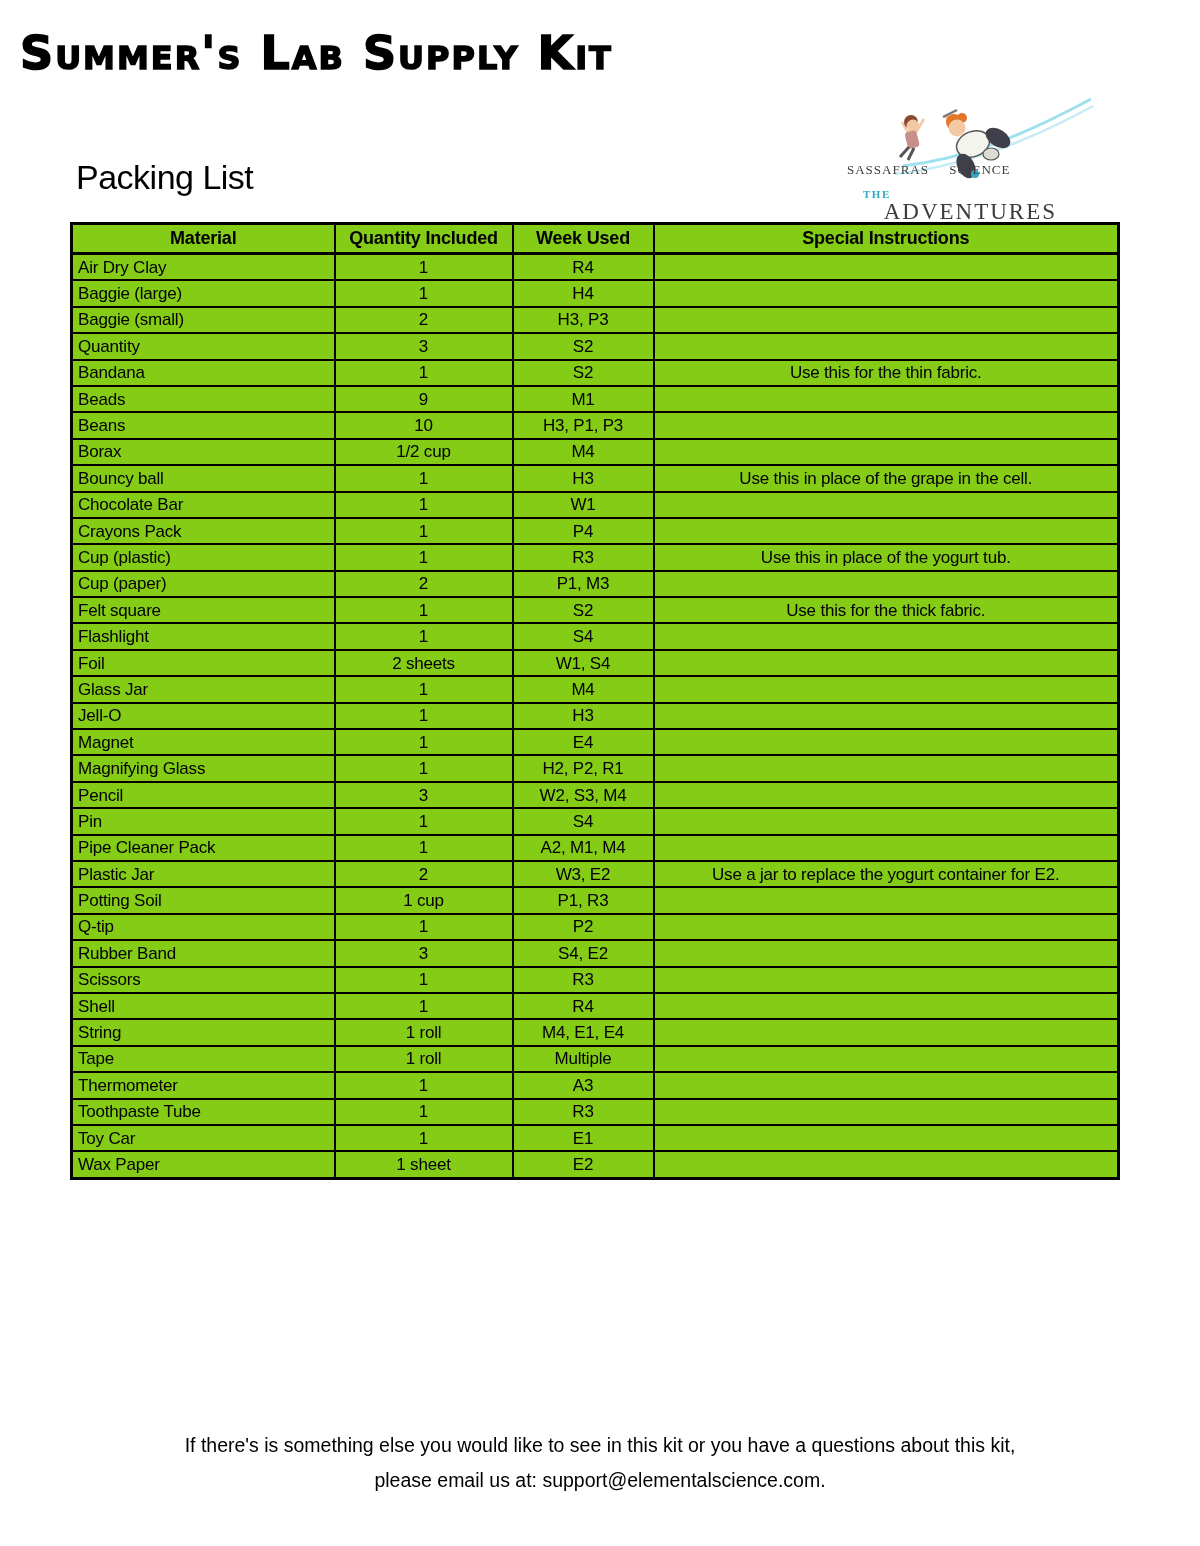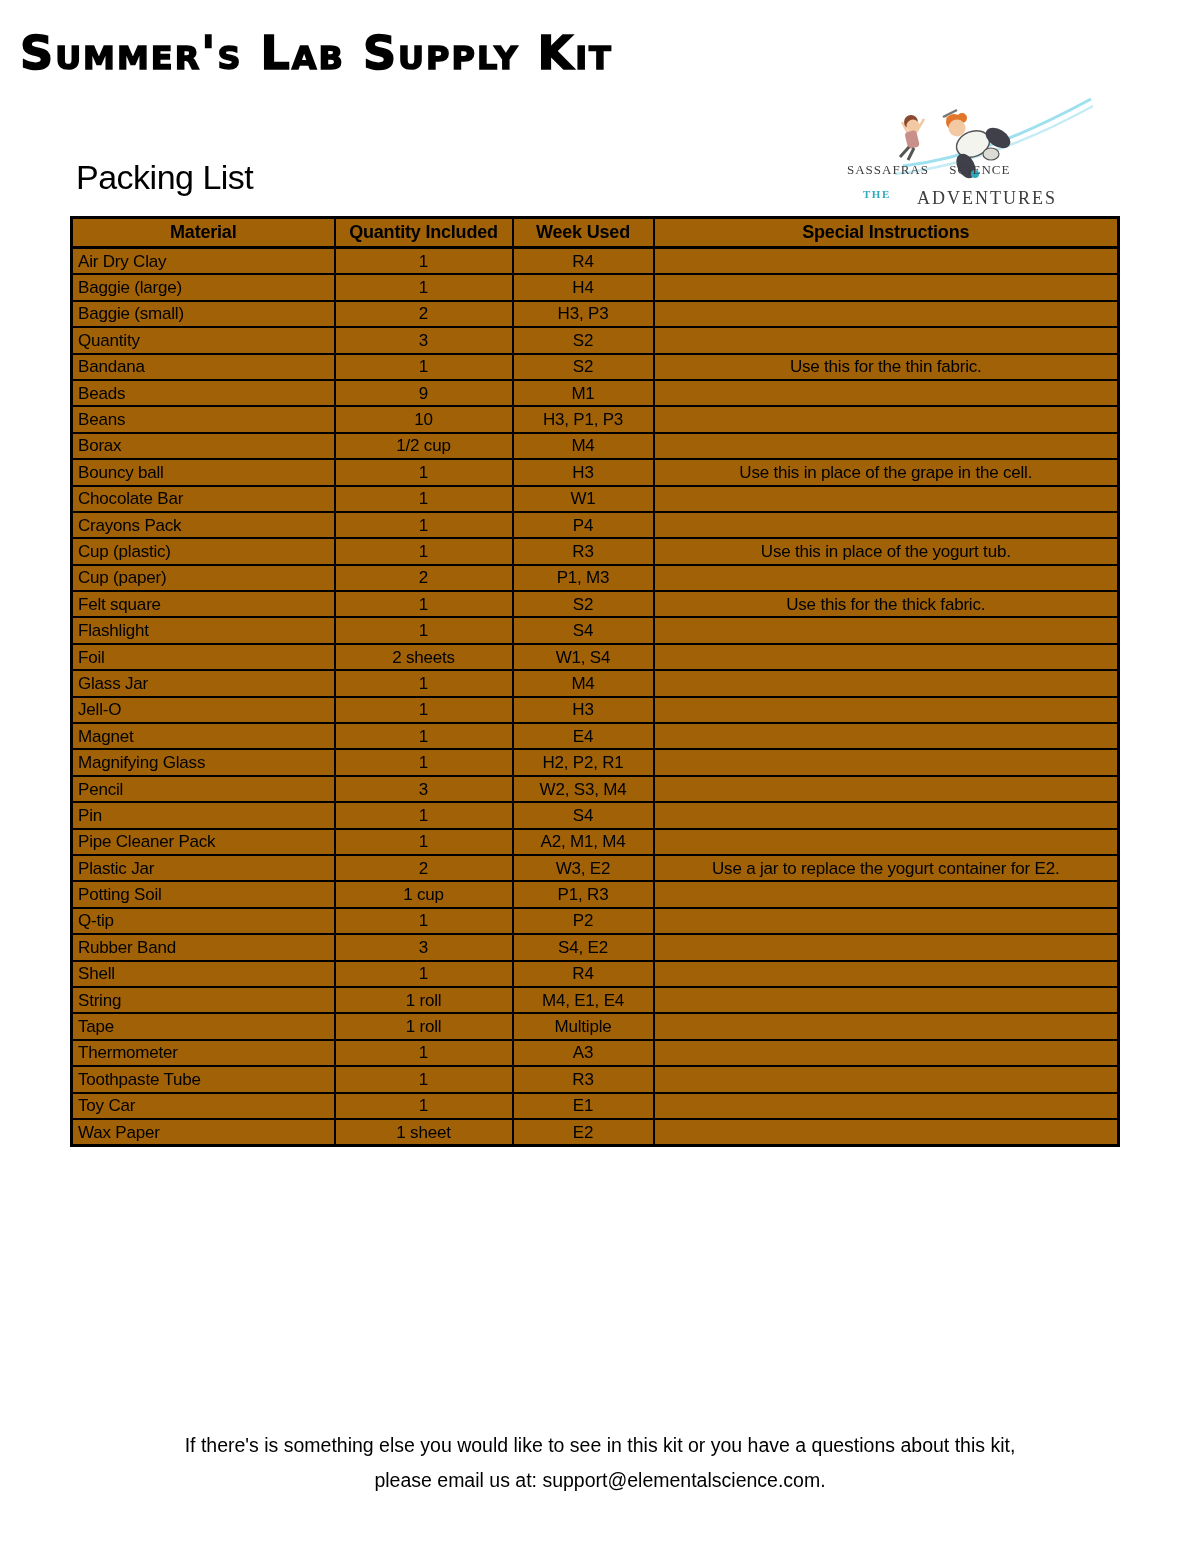--- a/index.html
+++ b/index.html
@@ -59,23 +59,23 @@
     font-family: "Liberation Serif", serif;
     font-size: 13px;
     letter-spacing: 1px;
     word-spacing: 16px;
     color: #3c3c3c;
     white-space: nowrap;
   }
   .logo-line2 {
     position: absolute;
     right: 40px;
-    top: 102px;
+    top: 113px;
     font-family: "Liberation Serif", serif;
-    font-size: 18px;
+    font-size: 23px;
     letter-spacing: 2px;
     color: #3c3c3c;
     white-space: nowrap;
   }
 
   
   .section-heading {
     position: absolute;
     left: 76px;
     top: 158px;
@@ -83,25 +83,25 @@
     font-weight: normal;
     letter-spacing: -0.5px;
     margin: 0;
     color: #000000;
   }
 
   
   .packing-table {
     position: absolute;
     left: 70px;
-    top: 216px;
+    top: 222px;
     width: 1047px;
     border-collapse: collapse;
     table-layout: fixed;
-    background: #a16207;
+    background: #84cc16;
   }
   .packing-table, .packing-table th, .packing-table td {
     border: 2px solid #000000;
   }
   .packing-table { border: 3px solid #000000; }
   .packing-table thead th { border-bottom: 3px solid #000000; }
   .packing-table th {
     height: 27px;
     font-size: 18px;
     font-weight: bold;
@@ -350,20 +350,26 @@
           <td>P2</td>
           <td></td>
         </tr>
         <tr>
           <td>Rubber Band</td>
           <td>3</td>
           <td>S4, E2</td>
           <td></td>
         </tr>
         <tr>
+          <td>Scissors</td>
+          <td>1</td>
+          <td>R3</td>
+          <td></td>
+        </tr>
+        <tr>
           <td>Shell</td>
           <td>1</td>
           <td>R4</td>
           <td></td>
         </tr>
         <tr>
           <td>String</td>
           <td>1 roll</td>
           <td>M4, E1, E4</td>
           <td></td>

